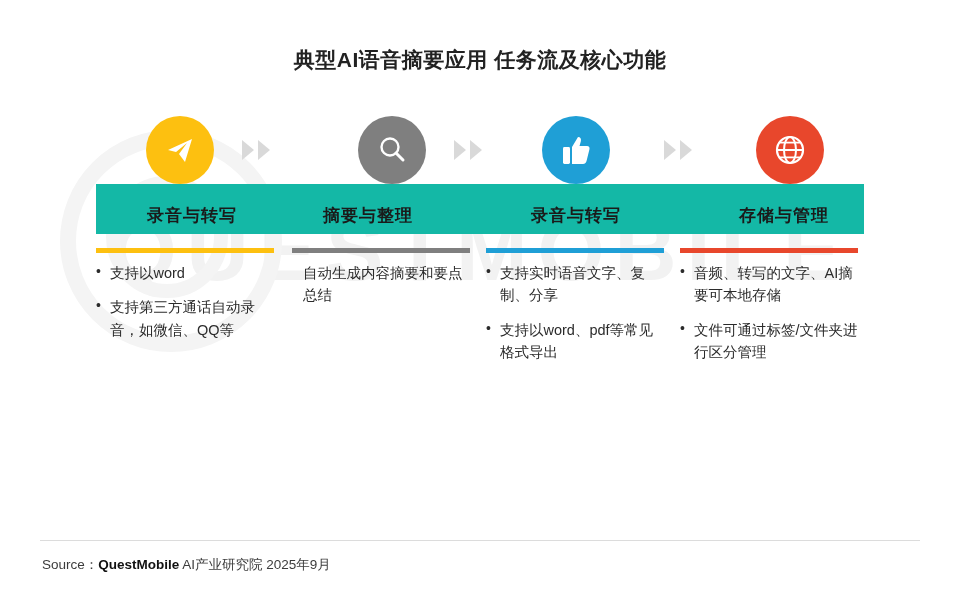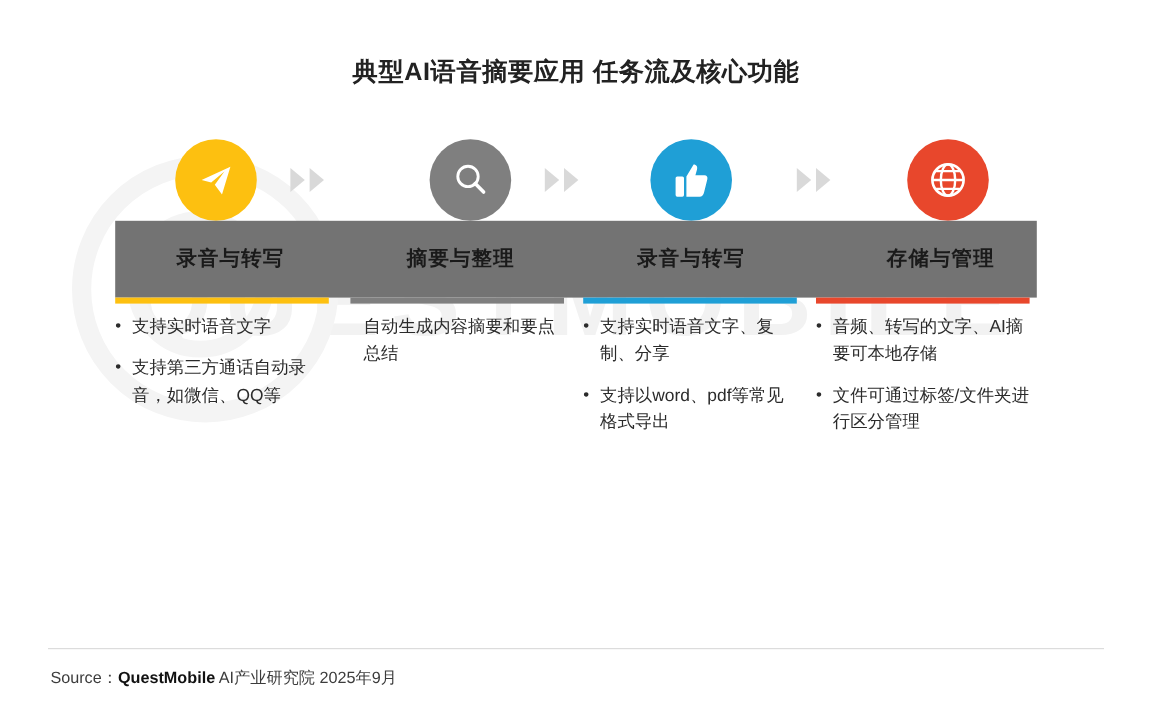--- a/index.html
+++ b/index.html
@@ -95,22 +95,22 @@
     width: 46px;
     height: 24px;
   }
 
   
   .header-band {
     position: absolute;
     top: 184px;
     left: 96px;
     width: 768px;
-    height: 64px;
-    background: #737373;
+    height: 50px;
+    background: #14b8a6;
   }
   .header-cell {
     position: absolute;
     top: 0;
     height: 62px;
     display: flex;
     align-items: center;
     justify-content: center;
     font-size: 17px;
     font-weight: 700;
@@ -237,33 +237,33 @@
           <line x1="4" y1="17" x2="30" y2="17" stroke="#ffffff" stroke-width="2"></line>
           <line x1="6.2" y1="9.6" x2="27.8" y2="9.6" stroke="#ffffff" stroke-width="1.8"></line>
           <line x1="6.2" y1="24.4" x2="27.8" y2="24.4" stroke="#ffffff" stroke-width="1.8"></line>
         </svg>
       </span>
     </div>
   </div>
 
   <div class="header-band">
     <div class="header-cell" style="left:0px; width:192px;">录音与转写</div>
-    <div class="header-cell" style="left:192px; width:192px;">摘要与整理</div>
+    <div class="header-cell" style="left:176px; width:192px;">摘要与整理</div>
     <div class="header-cell" style="left:384px; width:192px;">录音与转写</div>
     <div class="header-cell" style="left:592px; width:192px;">存储与管理</div>
   </div>
 
   <div class="underline" style="left:96px;  width:178px; background:#fdc010;"></div>
   <div class="underline" style="left:292px; width:178px; background:#7f7f7f;"></div>
   <div class="underline" style="left:486px; width:178px; background:#1f9fd6;"></div>
   <div class="underline" style="left:680px; width:178px; background:#e8472c;"></div>
 
   <div class="col" style="left:96px; width:180px;">
     <ul class="bullet-list">
-      <li>支持实时语音文字</li>
+      <li>支持以word</li>
       <li>支持第三方通话自动录音，如微信、QQ等</li>
     </ul>
   </div>
 
   <div class="col" style="left:289px; width:178px;">
     <ul class="bullet-list">
       <li class="nobullet">自动生成内容摘要和要点总结</li>
     </ul>
   </div>
 

